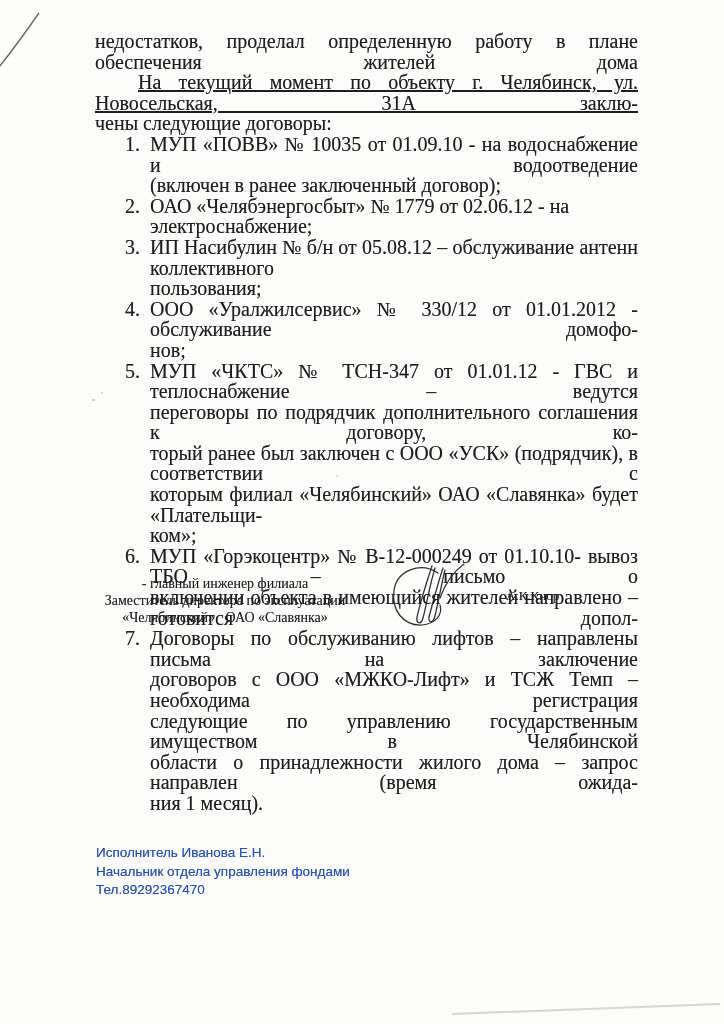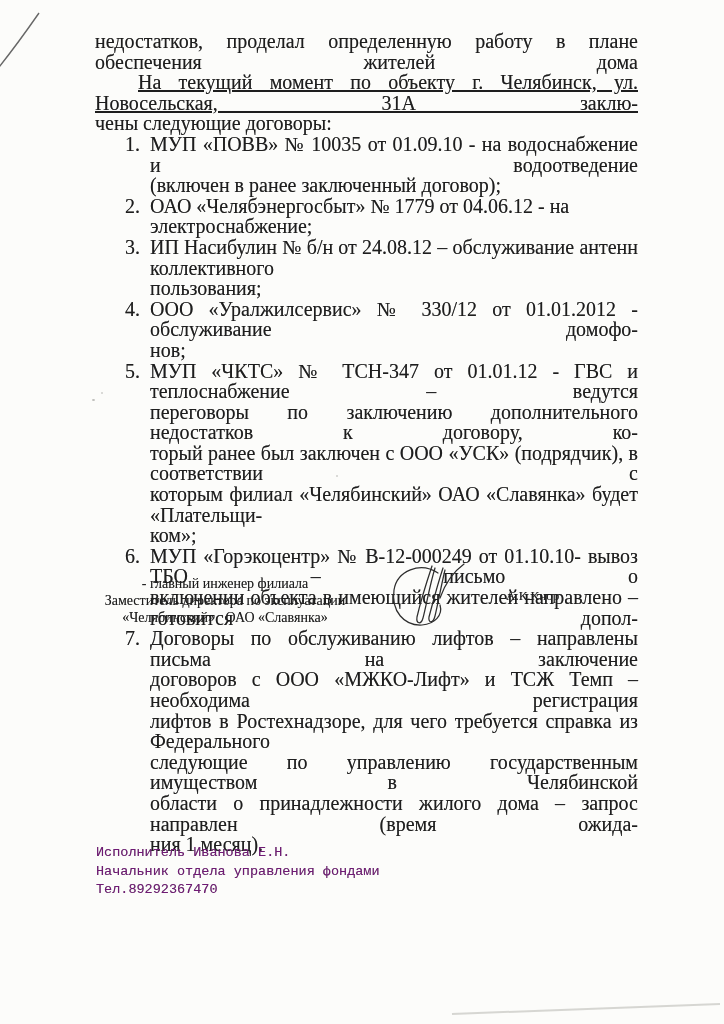--- a/index.html
+++ b/index.html
@@ -28,22 +28,22 @@
   }
   .sline{white-space:pre-wrap;}
   .sign{position:absolute;left:390px;top:560px;}
   .sig-name{
     position:absolute;left:506px;top:588px;font-size:13px;
     text-shadow:0 0 .35px rgba(45,45,45,.5);
   }
   
   .footer{
     position:absolute;left:96px;top:844px;
-    font-family:Liberation Mono, monospace;
-    font-size:13.5px;line-height:18.5px;color:#701a75;
+    font-family:Liberation Sans, sans-serif;
+    font-size:13.5px;line-height:18.5px;color:#1d4ed8;
     text-shadow:0 0 .3px rgba(40,40,40,.5);
   }
   
   .mark-tl{position:absolute;left:0;top:0;}
   .edge-br{position:absolute;left:438px;top:996px;}
   .speck{position:absolute;background:#8a8a86;border-radius:50%;}
   .speck.a{left:92px;top:399px;width:3px;height:2px;opacity:.55;}
   .speck.b{left:101px;top:392px;width:2px;height:2px;opacity:.4;}
   .speck.c{left:336px;top:475px;width:2px;height:2px;opacity:.4;}
 </style>
@@ -65,65 +65,64 @@
       <div class="num">1.</div>
       <div class="li-text">
         <div class="line j">МУП «ПОВВ» № 10035 от 01.09.10 - на водоснабжение и водоотведение</div>
         <div class="line">(включен в ранее заключенный договор);</div>
       </div>
     </div>
 
     <div class="li">
       <div class="num">2.</div>
       <div class="li-text">
-        <div class="line">ОАО «Челябэнергосбыт» № 1779 от 04.06.12 - на электроснабжение;</div>
+        <div class="line">ОАО «Челябэнергосбыт» № 1779 от 02.06.12 - на электроснабжение;</div>
       </div>
     </div>
 
     <div class="li">
       <div class="num">3.</div>
       <div class="li-text">
-        <div class="line j">ИП Насибулин № б/н от 24.08.12 – обслуживание антенн коллективного</div>
+        <div class="line j">ИП Насибулин № б/н от 05.08.12 – обслуживание антенн коллективного</div>
         <div class="line">пользования;</div>
       </div>
     </div>
 
     <div class="li">
       <div class="num">4.</div>
       <div class="li-text">
         <div class="line j">ООО «Уралжилсервис» № 330/12 от 01.01.2012 - обслуживание домофо-</div>
         <div class="line">нов;</div>
       </div>
     </div>
 
     <div class="li">
       <div class="num">5.</div>
       <div class="li-text">
         <div class="line j">МУП «ЧКТС» № ТСН-347 от 01.01.12 - ГВС и теплоснабжение – ведутся</div>
-        <div class="line j">переговоры по заключению дополнительного недостатков к договору, ко-</div>
+        <div class="line j">переговоры по подрядчик дополнительного соглашения к договору, ко-</div>
         <div class="line j">торый ранее был заключен с ООО «УСК» (подрядчик), в соответствии с</div>
         <div class="line j">которым филиал «Челябинский» ОАО «Славянка» будет «Плательщи-</div>
         <div class="line">ком»;</div>
       </div>
     </div>
 
     <div class="li">
       <div class="num">6.</div>
       <div class="li-text">
         <div class="line j">МУП «Горэкоцентр» № В-12-000249 от 01.10.10- вывоз ТБО – письмо о</div>
         <div class="line j">включении объекта в имеющийся жителей направлено – готовится допол-</div>
       </div>
     </div>
 
     <div class="li">
       <div class="num">7.</div>
       <div class="li-text">
         <div class="line j">Договоры по обслуживанию лифтов – направлены письма на заключение</div>
         <div class="line j">договоров с ООО «МЖКО-Лифт» и ТСЖ Темп – необходима регистрация</div>
-        <div class="line j">лифтов в Ростехнадзоре, для чего требуется справка из Федерального</div>
         <div class="line j">следующие по управлению государственным имуществом в Челябинской</div>
         <div class="line j">области о принадлежности жилого дома – запрос направлен (время ожида-</div>
         <div class="line">ния 1 месяц).</div>
       </div>
     </div>
   </div>
 
   <div class="sig-block">
     <div class="sline">- главный инженер филиала</div>
     <div class="sline">Заместитель директора по эксплуатации</div>

